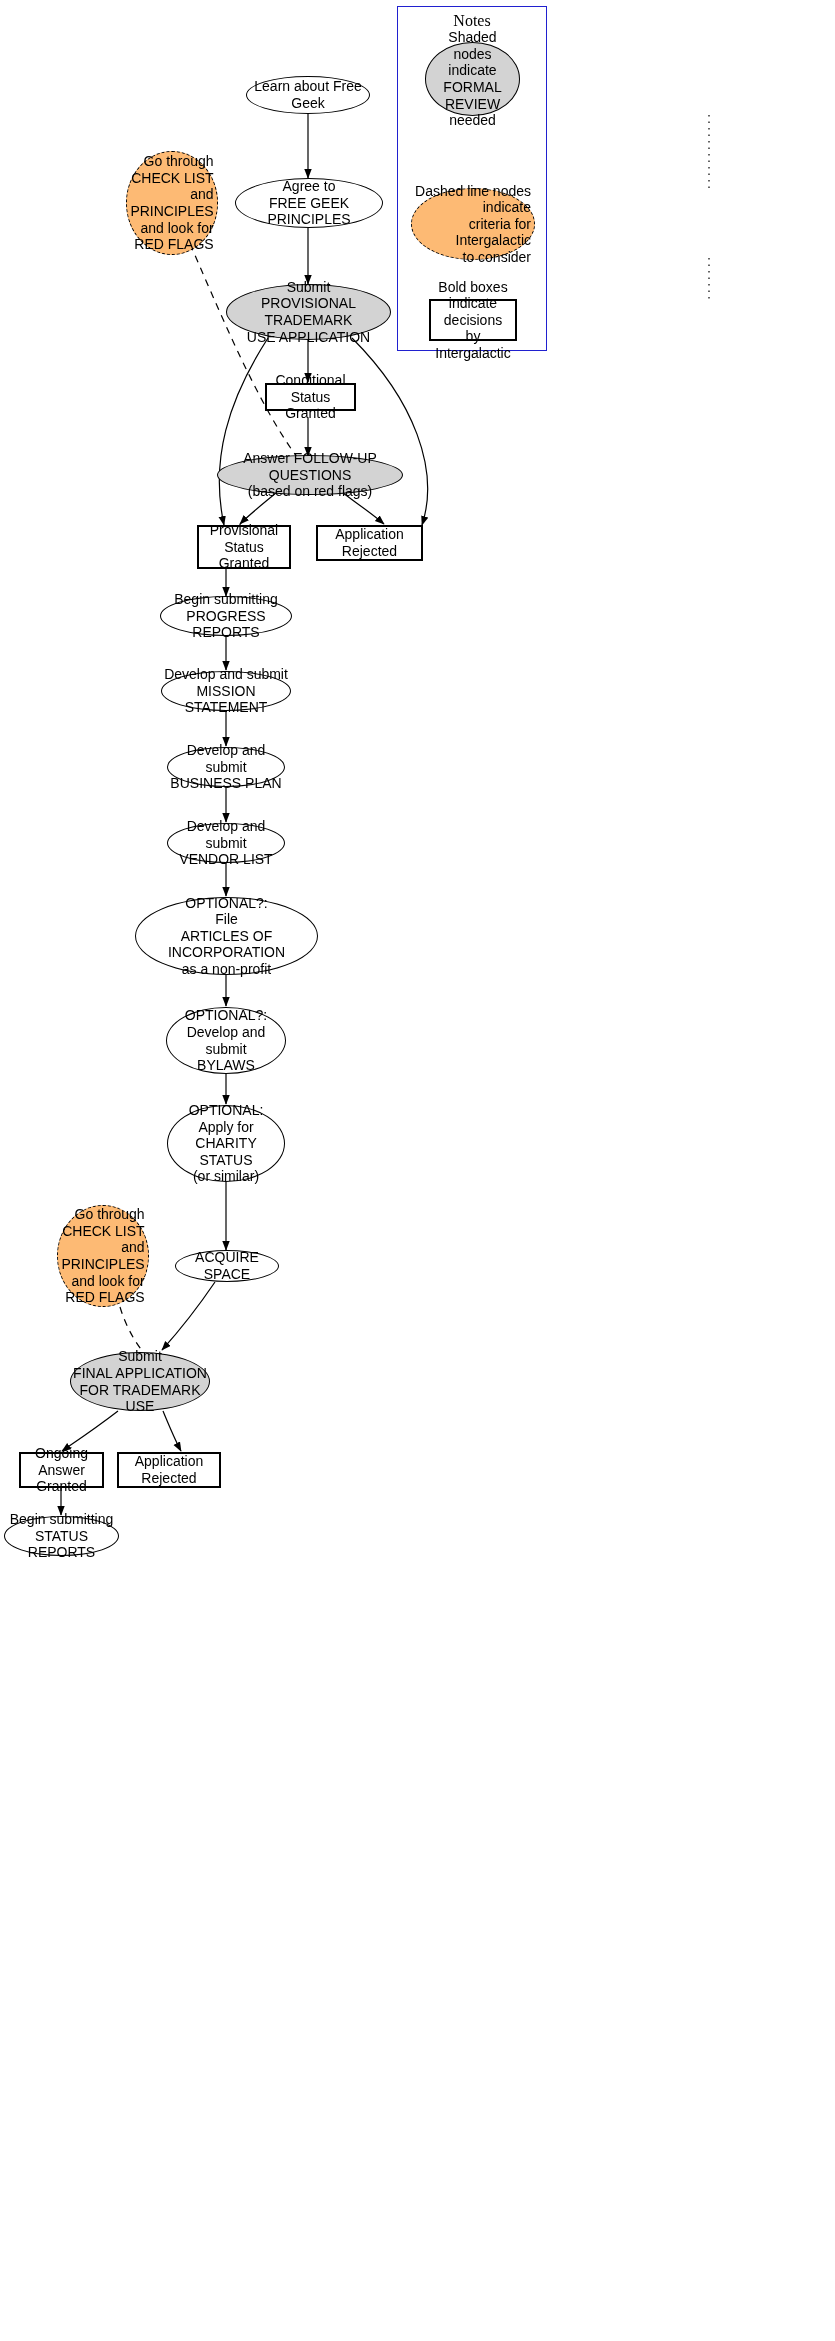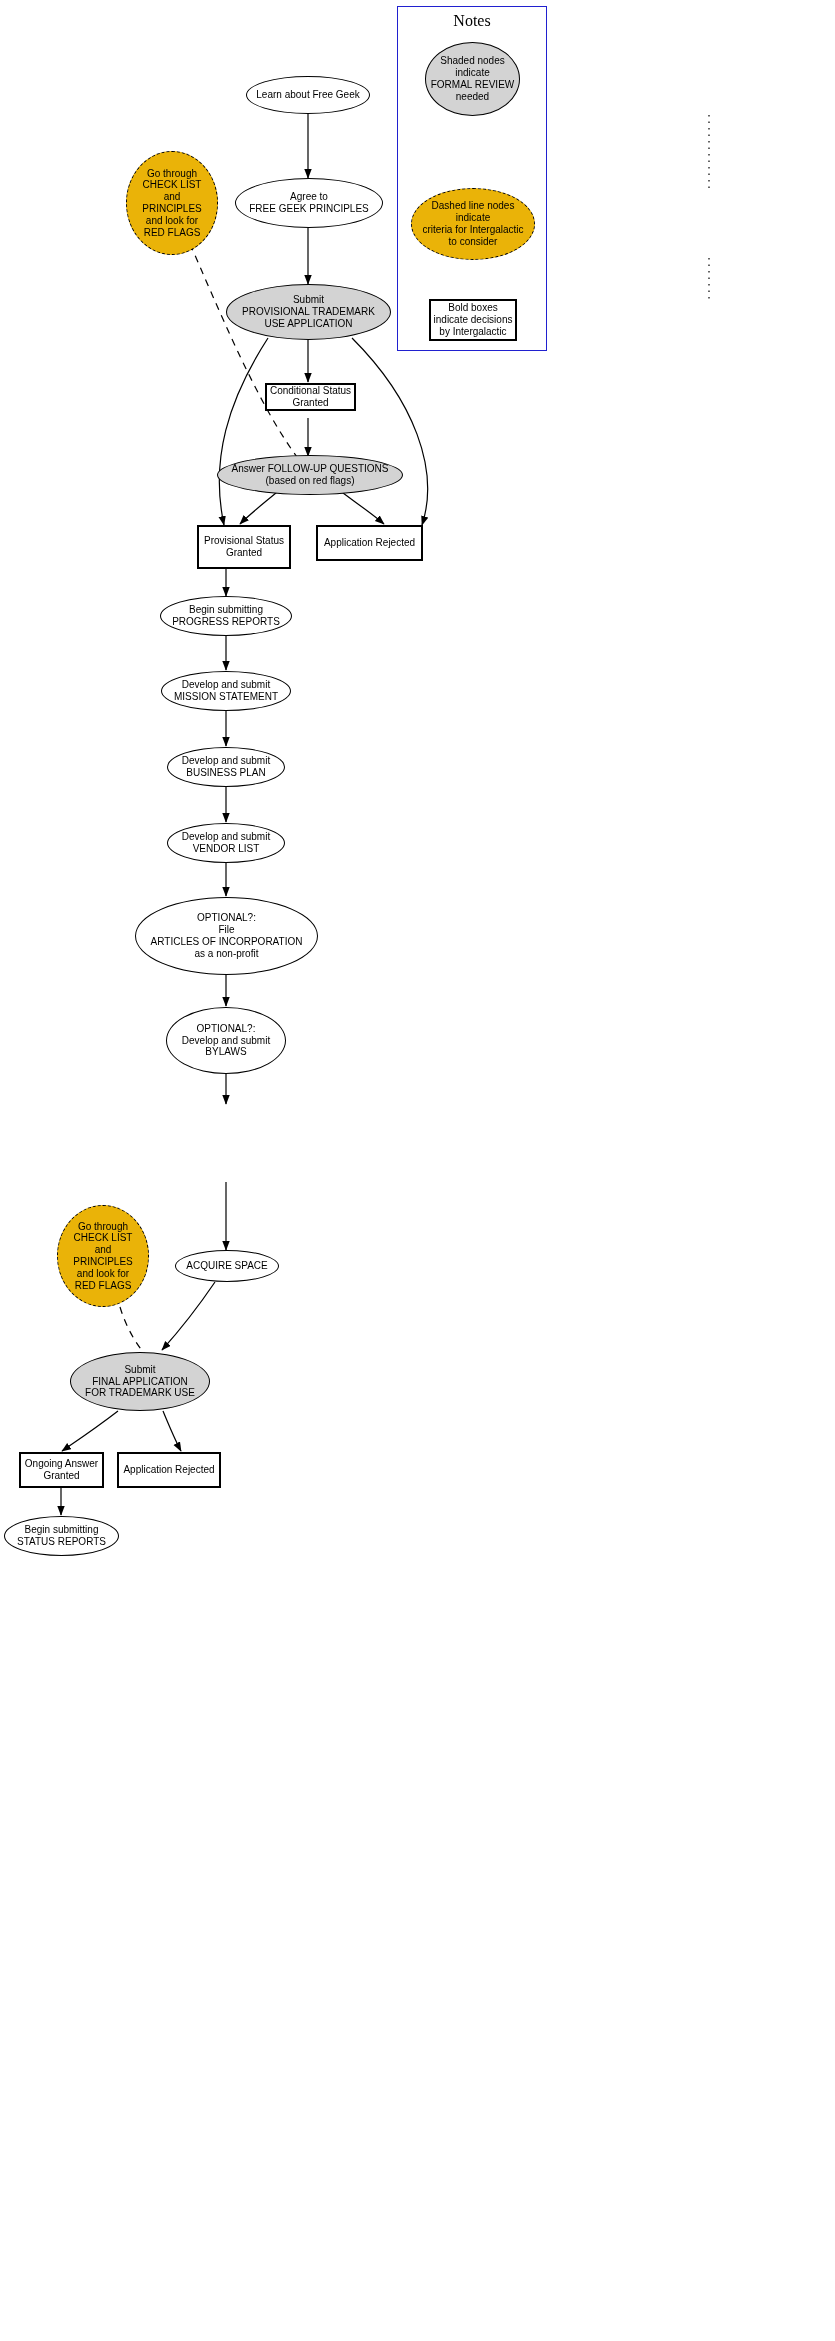--- a/index.html
+++ b/index.html
@@ -38,40 +38,41 @@
   .ellipse {
     border: 1px solid #000000;
     border-radius: 50%;
     background: #ffffff;
   }
   .ellipse.shaded {
     background: #d3d3d3;
   }
   .ellipse.dashed {
     border: 1px dashed #000000;
-    background: #eab308;
+    background: #fdba74;
+    text-align: right;
   }
   .boxnode {
     border: 2.5px solid #000000;
     background: #ffffff;
     text-align: center;
   }
   .notes-panel {
     position: absolute;
     border: 1px solid #2020cf;
     background: #ffffff;
     box-sizing: border-box;
   }
   .notes-title {
     position: absolute;
     text-align: center;
     font-family: "Liberation Serif", serif;
     color: #000000;
   }
-  .fs10 { font-size: 10px; }
+  .fs10 { font-size: 14px; }
   .fs13 { font-size: 16px; }
 </style>
 </head>
 <body>
 
 <div id="canvas">
 
   <svg id="edges" viewBox="0 0 835 2341" xmlns="http://www.w3.org/2000/svg">
     <defs>
       <marker id="ah" markerWidth="9" markerHeight="9" refX="7.4" refY="3.1" orient="auto" markerUnits="strokeWidth">
@@ -190,20 +191,24 @@
 
   <div class="node ellipse fs10" style="left:135px; top:897px; width:183px; height:78px;">OPTIONAL?:
 File
 ARTICLES OF INCORPORATION
 as a non-profit</div>
 
   <div class="node ellipse fs10" style="left:166px; top:1007px; width:120px; height:67px;">OPTIONAL?:
 Develop and submit
 BYLAWS</div>
 
+  <div class="node ellipse fs10" style="left:167px; top:1105px; width:118px; height:77px;">OPTIONAL:
+Apply for
+CHARITY STATUS
+(or similar)</div>
 
   <div class="node ellipse dashed fs10" style="left:57px; top:1205px; width:92px; height:102px; padding:0 2px;">Go through
 CHECK LIST
 and
 PRINCIPLES
 and look for
 RED FLAGS</div>
 
   <div class="node ellipse fs10" style="left:175px; top:1250px; width:104px; height:32px;">ACQUIRE SPACE</div>
 

